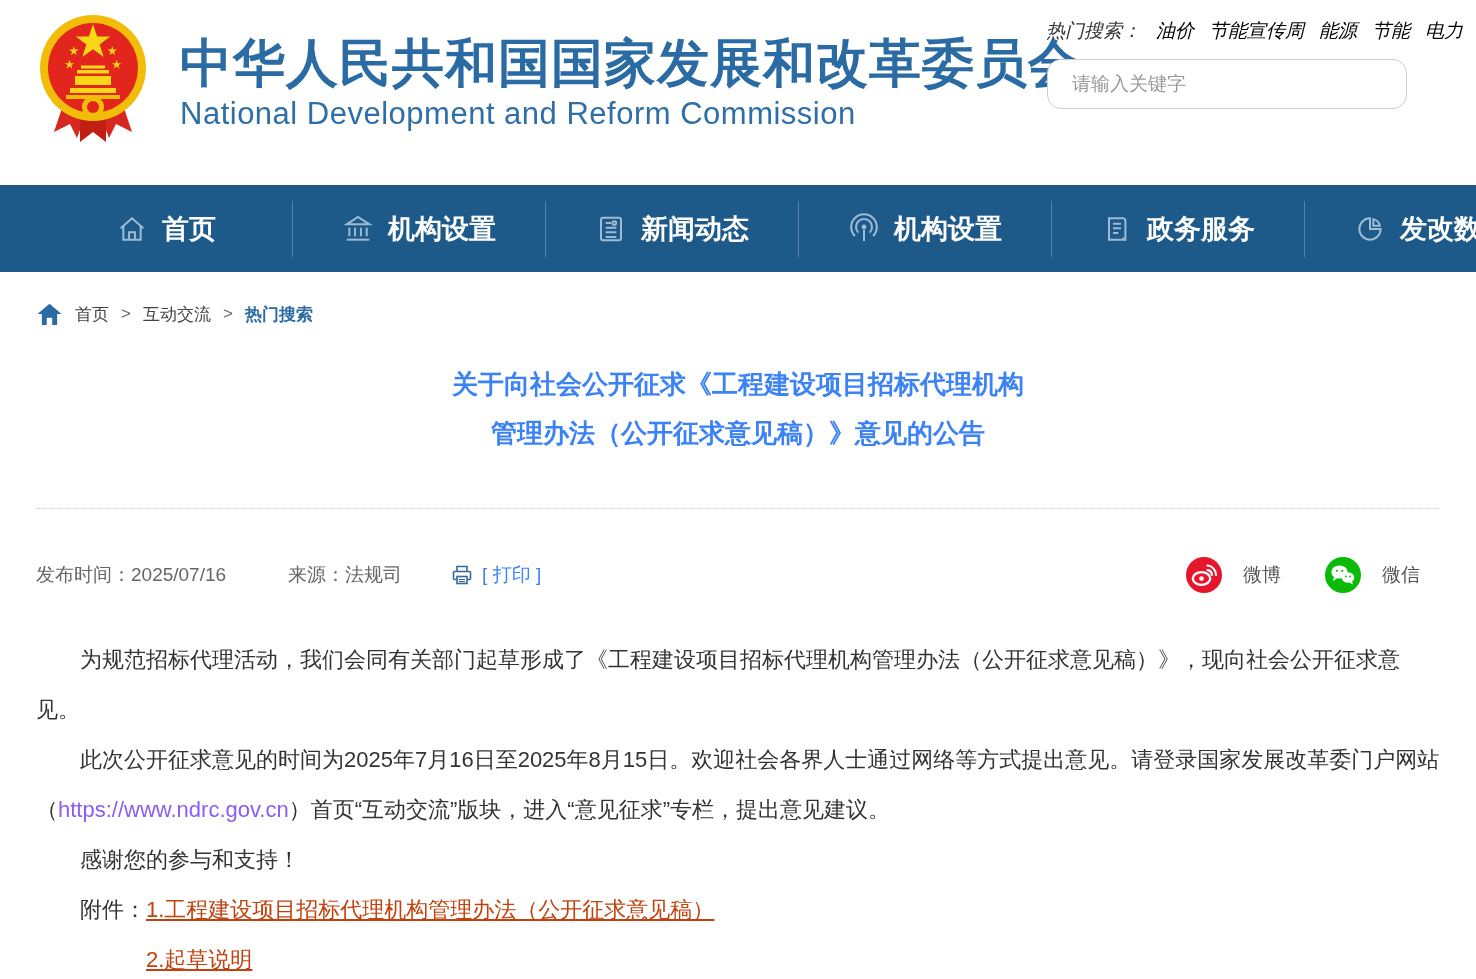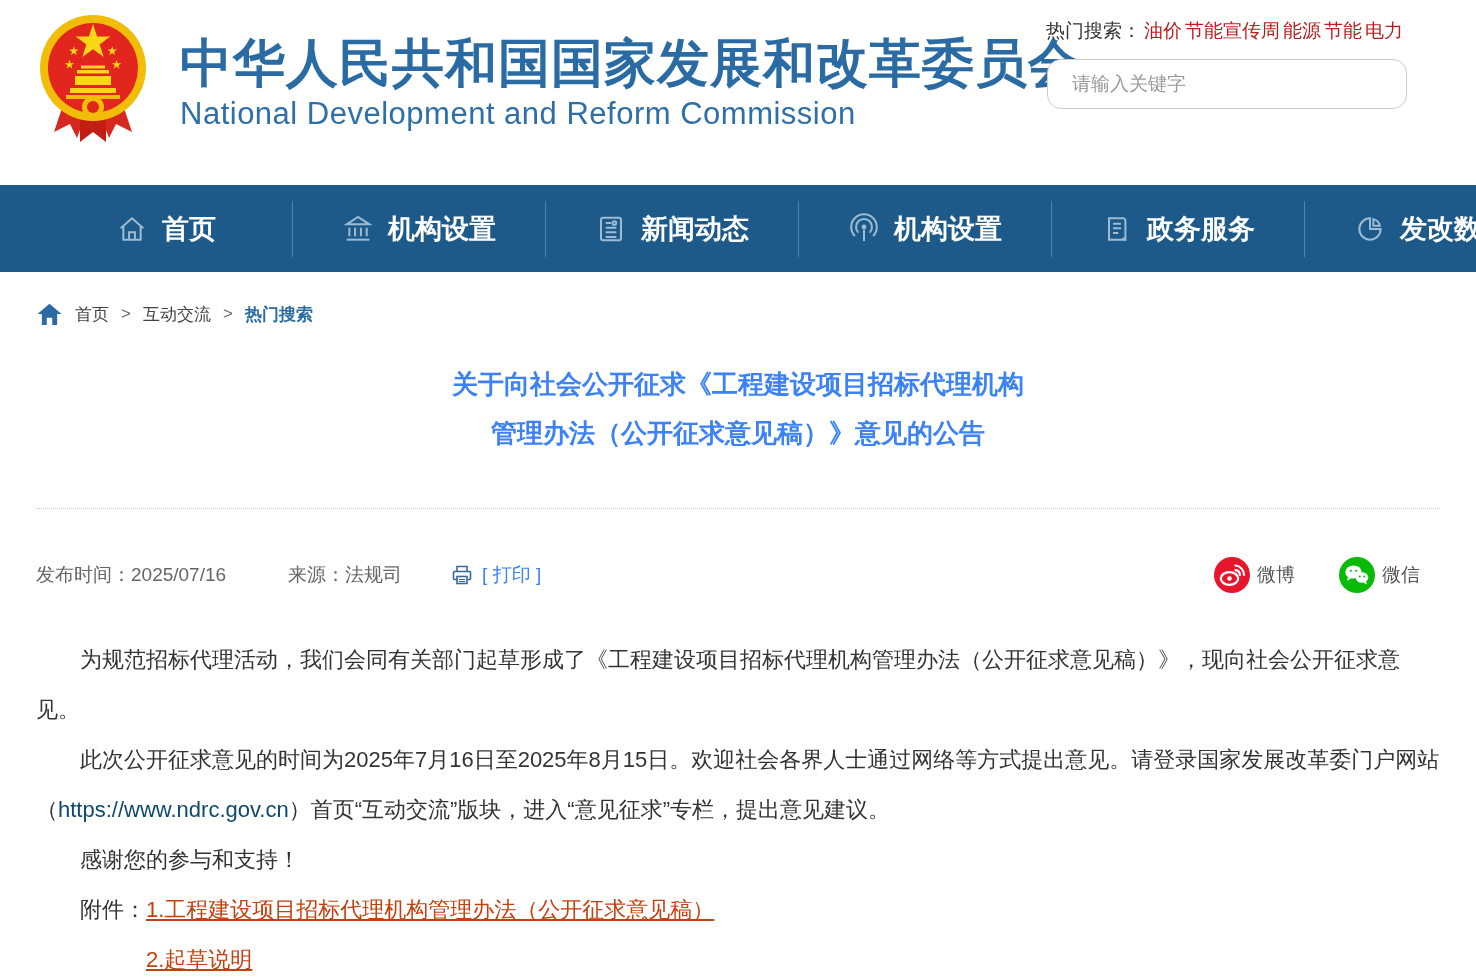--- a/index.html
+++ b/index.html
@@ -15,23 +15,23 @@
   .site-titles { position:absolute; left:180px; top:34px; }
   .site-title-zh {
     font-size:52px; font-weight:bold; color:#2b6ba4; letter-spacing:1px;
     line-height:58px; white-space:nowrap;
   }
   .site-title-en {
     font-size:31px; color:#2f6fa7; letter-spacing:0.5px; margin-top:4px; white-space:nowrap;
   }
   .hot-search {
     position:absolute; left:1046px; top:18px; display:flex; align-items:center;
-    gap:3px; font-size:19px; color:#333; white-space:nowrap;
-  }
-  .hot-search a { color:#b91c1c; text-decoration:none; }
+    gap:15px; font-size:19px; color:#333; white-space:nowrap;font-style:italic;
+  }
+  .hot-search a { color:#000000; text-decoration:none; }
   .search-box {
     position:absolute; left:1047px; top:59px; width:360px; height:50px;
     border:1px solid #ccc; border-radius:14px; background:#fff;
   }
   .search-box input {
     width:100%; height:100%; border:none; outline:none; padding:0 24px;
     font-size:19px; color:#333; font-family:"Liberation Sans", sans-serif; background:transparent;
   }
   .search-box input::placeholder { color:#999; }
 
@@ -65,26 +65,26 @@
   }
 
   .dotted-divider { margin-top:50px; border-top:1px dotted #ccc; height:0; }
 
   .meta-row { margin-top:48px; display:flex; align-items:center; font-size:19px; color:#666; }
   .meta-item { display:flex; align-items:center; }
   .meta-source { margin-left:62px; }
   .meta-print { margin-left:48px; display:flex; align-items:center; gap:8px; cursor:pointer; }
   .print-label { color:#3b82f6; }
   .meta-right { margin-left:auto; margin-right:20px; display:flex; align-items:center; gap:44px; }
-  .share-item { display:flex; align-items:center; gap:7px; cursor:pointer; color:#555; }
+  .share-item { display:flex; align-items:center; gap:21px; cursor:pointer; color:#555; }
   .share-icon { width:36px; height:36px; }
 
   .article-body { margin-top:42px; font-size:22px; line-height:50px; color:#333; }
   .article-body p { text-indent:2em; }
-  .url-link { color:#0c4a6e; text-decoration:none; }
+  .url-link { color:#8b5cf6; text-decoration:none; }
   .attach-link { color:#c2410c; text-decoration:underline; }
   .attach-row2 { padding-left:110px; text-indent:0 !important; }
 </style>
 </head>
 <body>
 
 <div class="page">
 
   <div class="header">
 

